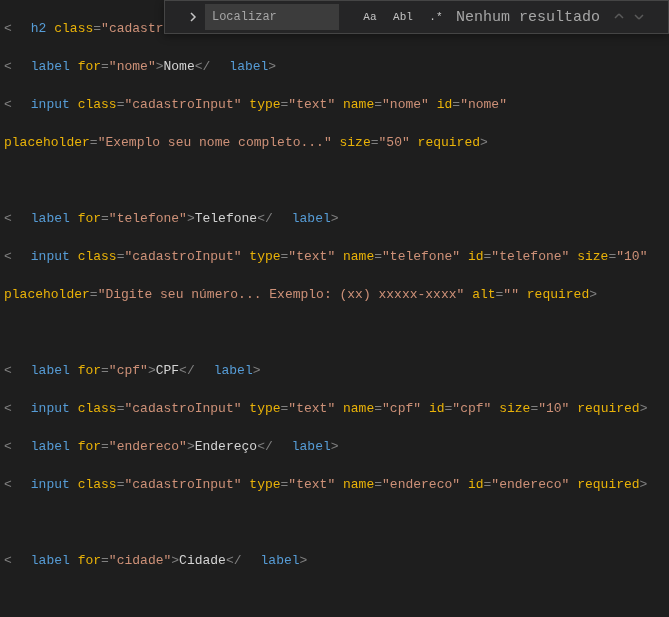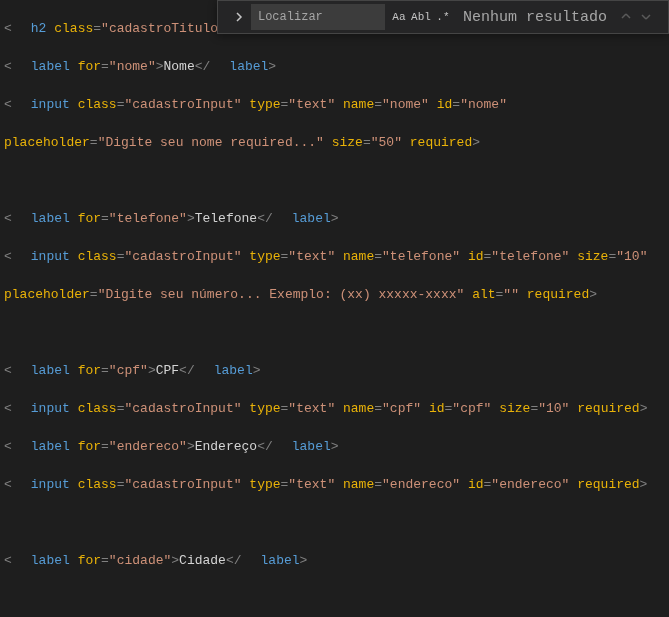--- a/index.html
+++ b/index.html
@@ -17,21 +17,21 @@
   }
   .find-bar {
     position: absolute;
     top: 0;
     right: 0;
     background: #252526;
     border: 1px solid #454545;
     display: flex;
     align-items: center;
     height: 32px;
-    padding: 0 13px;
+    padding: 0 20px;
     gap: 4px;
     box-shadow: 0 2px 8px rgba(0,0,0,0.4);
     z-index: 10;
   }
   .find-chevron {
     color: #c5c5c5;
     display:flex;
     align-items:center;
     justify-content:center;
     width:16px;
@@ -45,23 +45,24 @@
     padding: 2px 6px;
     width: 120px;
     height: 20px;
     font-family: inherit;
     font-size: 12px;
     outline: none;
   }
   .find-input::placeholder { color: #a6a6a6; }
   .find-opts {
     display:flex;
-    gap:2px;
+    gap:13px;
     color: #c5c5c5;
     font-size:11px;
+    margin-left:17px;
   }
   .find-opt {
     width:20px;
     height:20px;
     display:flex;
     align-items:center;
     justify-content:center;
     cursor:pointer;
     border-radius:3px;
   }
@@ -118,21 +119,21 @@
           <path d="M2 4 L6 8 M10 4 L6 8" stroke="#5a5a5a" stroke-width="1.5" fill="none"></path>
         </svg>
       </span>
   </div>
 </div>
 
 <div class="editor">
 <span class="line"><span class="punct">&lt;</span><span class="tag">h2</span> <span class="attr">class</span><span class="punct">=</span><span class="str">"<span>cadastroTitulo</span>"</span><span class="punct">&gt;</span><span class="text">Cadastro De F</span></span>
 <span class="line"><span class="punct">&lt;</span><span class="tag">label</span> <span class="attr">for</span><span class="punct">=</span><span class="str">"<span>nome</span>"</span><span class="punct">&gt;</span><span class="text">Nome</span><span class="punct">&lt;/</span><span class="tag">label</span><span class="punct">&gt;</span></span>
 <span class="line"><span class="punct">&lt;</span><span class="tag">input</span> <span class="attr">class</span><span class="punct">=</span><span class="str">"<span>cadastroInput</span>"</span> <span class="attr">type</span><span class="punct">=</span><span class="str">"<span>text</span>"</span> <span class="attr">name</span><span class="punct">=</span><span class="str">"<span>nome</span>"</span> <span class="attr">id</span><span class="punct">=</span><span class="str">"<span>nome</span>"</span></span>
-<span class="line"><span class="attr">placeholder</span><span class="punct">=</span><span class="str">"<span>Digite seu nome required...</span>"</span> <span class="attr">size</span><span class="punct">=</span><span class="str">"<span>50</span>"</span> <span class="attr">required</span><span class="punct">&gt;</span></span>
+<span class="line"><span class="attr">placeholder</span><span class="punct">=</span><span class="str">"<span>Exemplo seu nome completo...</span>"</span> <span class="attr">size</span><span class="punct">=</span><span class="str">"<span>50</span>"</span> <span class="attr">required</span><span class="punct">&gt;</span></span>
 <div class="blank"></div>
 <span class="line"><span class="punct">&lt;</span><span class="tag">label</span> <span class="attr">for</span><span class="punct">=</span><span class="str">"<span>telefone</span>"</span><span class="punct">&gt;</span><span class="text">Telefone</span><span class="punct">&lt;/</span><span class="tag">label</span><span class="punct">&gt;</span></span>
 <span class="line"><span class="punct">&lt;</span><span class="tag">input</span> <span class="attr">class</span><span class="punct">=</span><span class="str">"<span>cadastroInput</span>"</span> <span class="attr">type</span><span class="punct">=</span><span class="str">"<span>text</span>"</span> <span class="attr">name</span><span class="punct">=</span><span class="str">"<span>telefone</span>"</span> <span class="attr">id</span><span class="punct">=</span><span class="str">"<span>telefone</span>"</span> <span class="attr">size</span><span class="punct">=</span><span class="str">"<span>10</span>"</span></span>
 <span class="line"><span class="attr">placeholder</span><span class="punct">=</span><span class="str">"<span>Digite seu número... Exemplo: (xx) xxxxx-xxxx</span>"</span> <span class="attr">alt</span><span class="punct">=</span><span class="str">"<span></span>"</span> <span class="attr">required</span><span class="punct">&gt;</span></span>
 <div class="blank"></div>
 <span class="line"><span class="punct">&lt;</span><span class="tag">label</span> <span class="attr">for</span><span class="punct">=</span><span class="str">"<span>cpf</span>"</span><span class="punct">&gt;</span><span class="text">CPF</span><span class="punct">&lt;/</span><span class="tag">label</span><span class="punct">&gt;</span></span>
 <span class="line"><span class="punct">&lt;</span><span class="tag">input</span> <span class="attr">class</span><span class="punct">=</span><span class="str">"<span>cadastroInput</span>"</span> <span class="attr">type</span><span class="punct">=</span><span class="str">"<span>text</span>"</span> <span class="attr">name</span><span class="punct">=</span><span class="str">"<span>cpf</span>"</span> <span class="attr">id</span><span class="punct">=</span><span class="str">"<span>cpf</span>"</span> <span class="attr">size</span><span class="punct">=</span><span class="str">"<span>10</span>"</span> <span class="attr">required</span><span class="punct">&gt;</span></span>
 <span class="line"><span class="punct">&lt;</span><span class="tag">label</span> <span class="attr">for</span><span class="punct">=</span><span class="str">"<span>endereco</span>"</span><span class="punct">&gt;</span><span class="text">Endereço</span><span class="punct">&lt;/</span><span class="tag">label</span><span class="punct">&gt;</span></span>
 <span class="line"><span class="punct">&lt;</span><span class="tag">input</span> <span class="attr">class</span><span class="punct">=</span><span class="str">"<span>cadastroInput</span>"</span> <span class="attr">type</span><span class="punct">=</span><span class="str">"<span>text</span>"</span> <span class="attr">name</span><span class="punct">=</span><span class="str">"<span>endereco</span>"</span> <span class="attr">id</span><span class="punct">=</span><span class="str">"<span>endereco</span>"</span> <span class="attr">required</span><span class="punct">&gt;</span></span>
 <div class="blank"></div>

